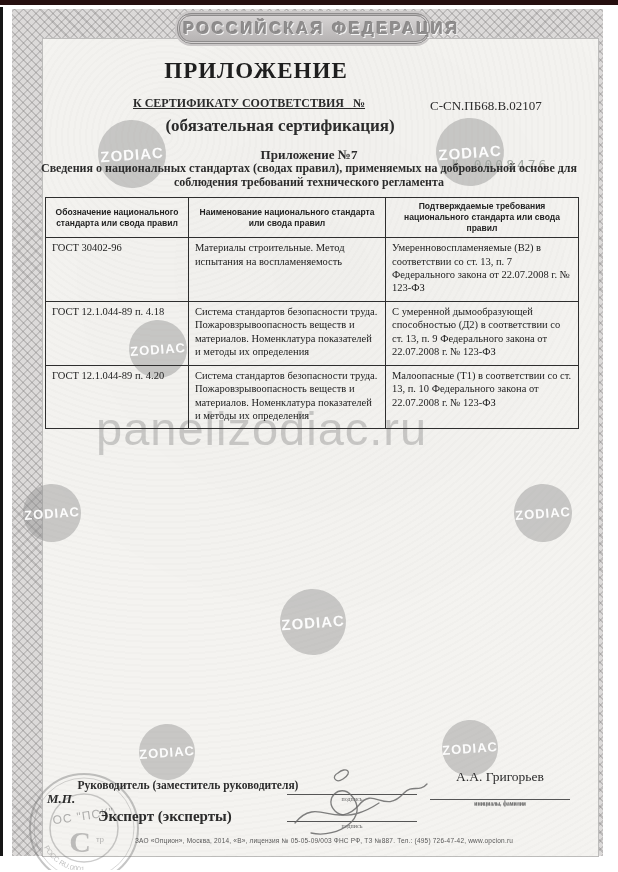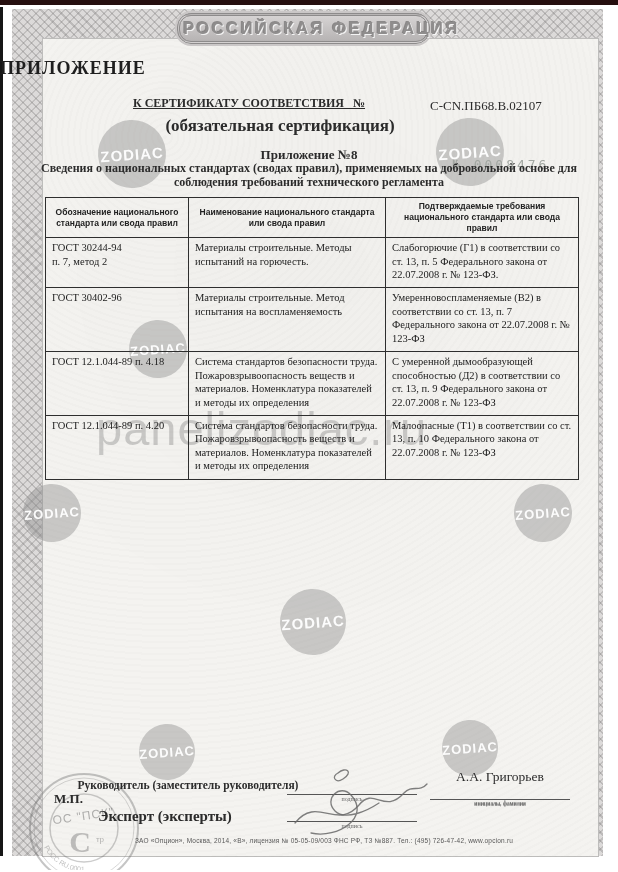--- a/index.html
+++ b/index.html
@@ -50,22 +50,22 @@
     background:linear-gradient(#d6d3d3,#b6b3b3);
     border:3px double #8d8b8b;border-radius:14px;box-sizing:border-box;
     box-shadow:0 0 0 2px #cac7c7;
     padding-left:36px;
   }
   .banner span{
     font-family:"Liberation Sans", sans-serif;font-weight:bold;font-size:16.5px;letter-spacing:2.5px;
     color:#8f8d8d;text-shadow:1px 1px 0 rgba(250,250,250,.9), -1px -1px 0 rgba(85,83,83,.55);
     white-space:nowrap;
   }
-  .title{position:absolute;left:0;top:58px;width:512px;z-index:3;
-    font-size:18px;font-weight:bold;letter-spacing:1px;color:#1e1e1e;}
+  .title{position:absolute;left:0;top:58px;width:512px;text-align:center;z-index:3;
+    font-size:23px;font-weight:bold;letter-spacing:1px;color:#1e1e1e;}
   .cert-label{position:absolute;left:133px;top:96px;z-index:3;font-size:12px;font-weight:bold;white-space:pre;text-decoration:underline;}
   .cert-number{position:absolute;left:430px;top:98px;z-index:3;font-size:13px;}
   .cert-sub{position:absolute;left:150px;top:116px;width:260px;text-align:center;z-index:3;
     font-size:17px;font-weight:bold;}
   .form-number{position:absolute;left:452px;top:137px;z-index:3;
     font-family:"DejaVu Sans Mono", monospace;font-size:13px;letter-spacing:3px;color:#a2a7a2;margin-top:20px;}
 
   .appendix-heading{position:absolute;left:0;top:147px;width:618px;text-align:center;z-index:3;
     font-size:13px;font-weight:bold;}
   .appendix-desc{position:absolute;left:39px;top:161px;width:540px;text-align:center;z-index:3;
@@ -82,21 +82,21 @@
     color:#222;
   }
   table.standards td{
     font-size:10.5px;border:1px solid #2e2e2e;padding:3px 6px 6px;vertical-align:top;line-height:1.28;
     color:#222;
   }
   td.std-col{white-space:pre-line;}
   .col1{width:143px;} .col2{width:197px;} .col3{width:193px;}
 
   
-  .mp{position:absolute;left:54px;top:791px;z-index:4;font-size:13px;font-weight:bold;}
+  .mp{position:absolute;left:47px;top:791px;z-index:4;font-size:13px;font-weight:bold;font-style:italic;}
   .role-head{position:absolute;left:68px;top:766px;width:240px;text-align:center;z-index:3;
     font-size:11.5px;font-weight:bold;line-height:1.3;margin-top:12px;}
   .role-expert{position:absolute;left:65px;top:808px;width:200px;text-align:center;z-index:3;
     font-size:15px;font-weight:bold;}
   .sig-line{position:absolute;left:287px;width:130px;height:15px;border-bottom:1px solid #555;z-index:3;}
   .sig-line.l1{top:779px;} .sig-line.l2{top:806px;}
   .sig-cap{position:absolute;left:287px;width:130px;text-align:center;z-index:3;
     font-size:6px;color:#666;}
   .sig-cap.c1{top:796px;} .sig-cap.c2{top:823px;}
   .name-block{position:absolute;left:430px;width:140px;text-align:center;z-index:3;}
@@ -150,43 +150,37 @@
 
   <div class="banner">
     <span>РОССИЙСКАЯ ФЕДЕРАЦИЯ</span>
   </div>
   <div class="title">ПРИЛОЖЕНИЕ</div>
   <div class="cert-label">К СЕРТИФИКАТУ СООТВЕТСТВИЯ   №</div>
   <div class="cert-number">С-CN.ПБ68.В.02107</div>
   <div class="cert-sub">(обязательная сертификация)</div>
   <div class="form-number">№ 0008476</div>
 
-  <div class="appendix-heading">Приложение №8</div>
+  <div class="appendix-heading">Приложение №7</div>
   <div class="appendix-desc">Сведения о национальных стандартах (сводах правил), применяемых на добровольной основе для соблюдения требований технического регламента</div>
 
   <table class="standards">
     <colgroup>
         <col class="col1">
         <col class="col2">
         <col class="col3">
       </colgroup>
     <thead>
       <tr>
         <th>Обозначение национального стандарта или свода правил</th>
         <th>Наименование национального стандарта или свода правил</th>
         <th>Подтверждаемые требования национального стандарта или свода правил</th>
       </tr>
     </thead>
     <tbody>
-      <tr>
-        <td class="std-col">ГОСТ 30244-94
-п. 7, метод 2</td>
-        <td>Материалы строительные. Методы испытаний на горючесть.</td>
-        <td>Слабогорючие (Г1) в соответствии со ст. 13, п. 5 Федерального закона от 22.07.2008 г. № 123-ФЗ.</td>
-      </tr>
       <tr>
         <td class="std-col">ГОСТ 30402-96</td>
         <td>Материалы строительные. Метод испытания на воспламеняемость</td>
         <td>Умеренновоспламеняемые (В2) в соответствии со ст. 13, п. 7 Федерального закона от 22.07.2008 г. № 123-ФЗ</td>
       </tr>
       <tr>
         <td class="std-col">ГОСТ 12.1.044-89 п. 4.18</td>
         <td>Система стандартов безопасности труда. Пожаровзрывоопасность веществ и материалов. Номенклатура показателей и методы их определения</td>
         <td>С умеренной дымообразующей способностью (Д2) в соответствии со ст. 13, п. 9 Федерального закона от 22.07.2008 г. № 123-ФЗ</td>
       </tr>

